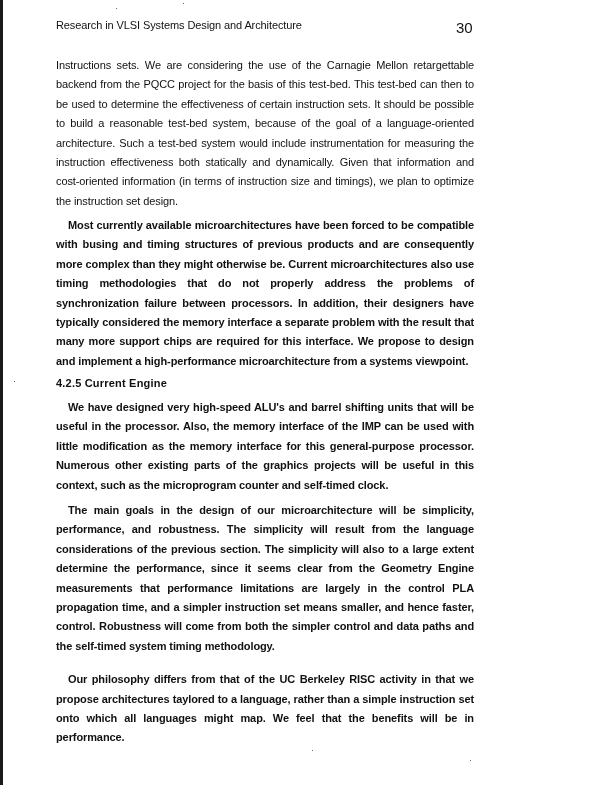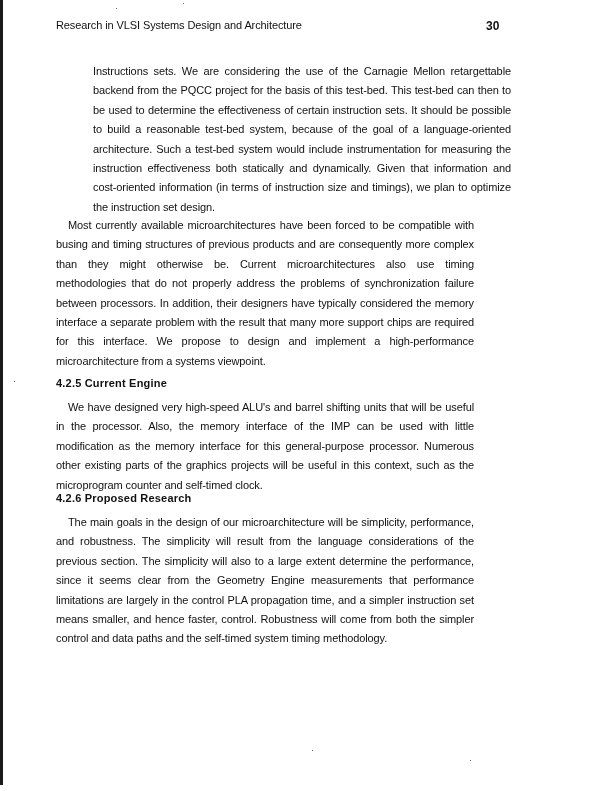--- a/index.html
+++ b/index.html
@@ -8,61 +8,61 @@
       font-family: "Liberation Sans", sans-serif; color: #111;
     }
     .left-edge {
       position: absolute; left: 0; top: 0; width: 3px; height: 785px; background: #1a1a1a;
     }
     .running-header {
       position: absolute; left: 56px; top: 19px; width: 358px;
       font-size: 11px; letter-spacing: -0.1px;
     }
     .page-number {
-      position: absolute; left: 486px; top: 19px; width: 12px; text-align: right;
-      font-size: 12px; font-weight: bold;
+      position: absolute; left: 456px; top: 19px; width: 12px; text-align: right;
+      font-size: 15px; font-weight: normal;
     }
     .body-block { position: absolute; left: 56px; width: 418px; }
     p {
       margin: 0; font-size: 11px; line-height: 19.4px; text-align: justify;
       letter-spacing: -0.1px;
     }
-    p.indent { text-indent: 12px; }
+    p.indent { text-indent: 12px; font-weight: bold; }
     h3 {
       margin: 0; font-size: 11px; font-weight: bold; letter-spacing: 0.2px;
     }
     .speck { position: absolute; width: 1px; height: 1px; background: #666; }
   </style>
 </head>
 <body>
 
 <div class="left-edge"></div>
 
 <div class="running-header">Research in VLSI Systems Design and Architecture</div>
 <div class="page-number">30</div>
 
-<div class="body-block" style="top:62px;margin-left:37px;">
+<div class="body-block" style="top:56px;">
   <p>Instructions sets. We are considering the use of the Carnagie Mellon retargettable backend from the PQCC project for the basis of this test-bed. This test-bed can then to be used to determine the effectiveness of certain instruction sets. It should be possible to build a reasonable test-bed system, because of the goal of a language-oriented architecture. Such a test-bed system would include instrumentation for measuring the instruction effectiveness both statically and dynamically. Given that information and cost-oriented information (in terms of instruction size and timings), we plan to optimize the instruction set design.</p>
 </div>
 
 <div class="body-block" style="top:207px;">
   <div style="height:9px;"></div>
   <p class="indent">Most currently available microarchitectures have been forced to be compatible with busing and timing structures of previous products and are consequently more complex than they might otherwise be.  Current microarchitectures also use timing methodologies that do not properly address the problems of synchronization failure between processors.  In addition, their designers have typically considered the memory interface a separate problem with the result that many more support chips are required for this interface. We propose to design and implement a high-performance microarchitecture from a systems viewpoint.</p>
 </div>
 
 <div class="body-block" style="top:377px;">
   <h3>4.2.5 Current Engine</h3>
   <div style="height:9px;"></div>
   <p class="indent">We have designed very high-speed ALU's and barrel shifting units that will be useful in the processor. Also, the memory interface of the IMP can be used with little modification as the memory interface for this general-purpose processor. Numerous other existing parts of the graphics projects will be useful in this context, such as the microprogram counter and self-timed clock.</p>
 </div>
 
 <div class="body-block" style="top:492px;">
-  <h3>4.2.6 Proposed Research</h3>
   <div style="height:9px;"></div>
   <p class="indent">The main goals in the design of our microarchitecture will be simplicity, performance, and robustness. The simplicity will result from the language considerations of the previous section.  The simplicity will also to a large extent determine the performance, since it seems clear from the Geometry Engine measurements that performance limitations are largely in the control PLA propagation time, and a simpler instruction set means smaller, and hence faster, control. Robustness will come from both the simpler control and data paths and the self-timed system timing methodology.</p>
   <div style="height:14px;"></div>
+  <p class="indent">Our philosophy differs from that of the UC Berkeley RISC activity in that we propose architectures taylored to a language, rather than a simple instruction set onto which all languages might map. We feel that the benefits will be in performance.</p>
 </div>
 
 <div class="speck" style="left:116px;top:8px;"></div>
 <div class="speck" style="left:183px;top:3px;"></div>
 <div class="speck" style="left:14px;top:381px;"></div>
 <div class="speck" style="left:312px;top:750px;"></div>
 <div class="speck" style="left:470px;top:760px;"></div>
 
 </body></html>

